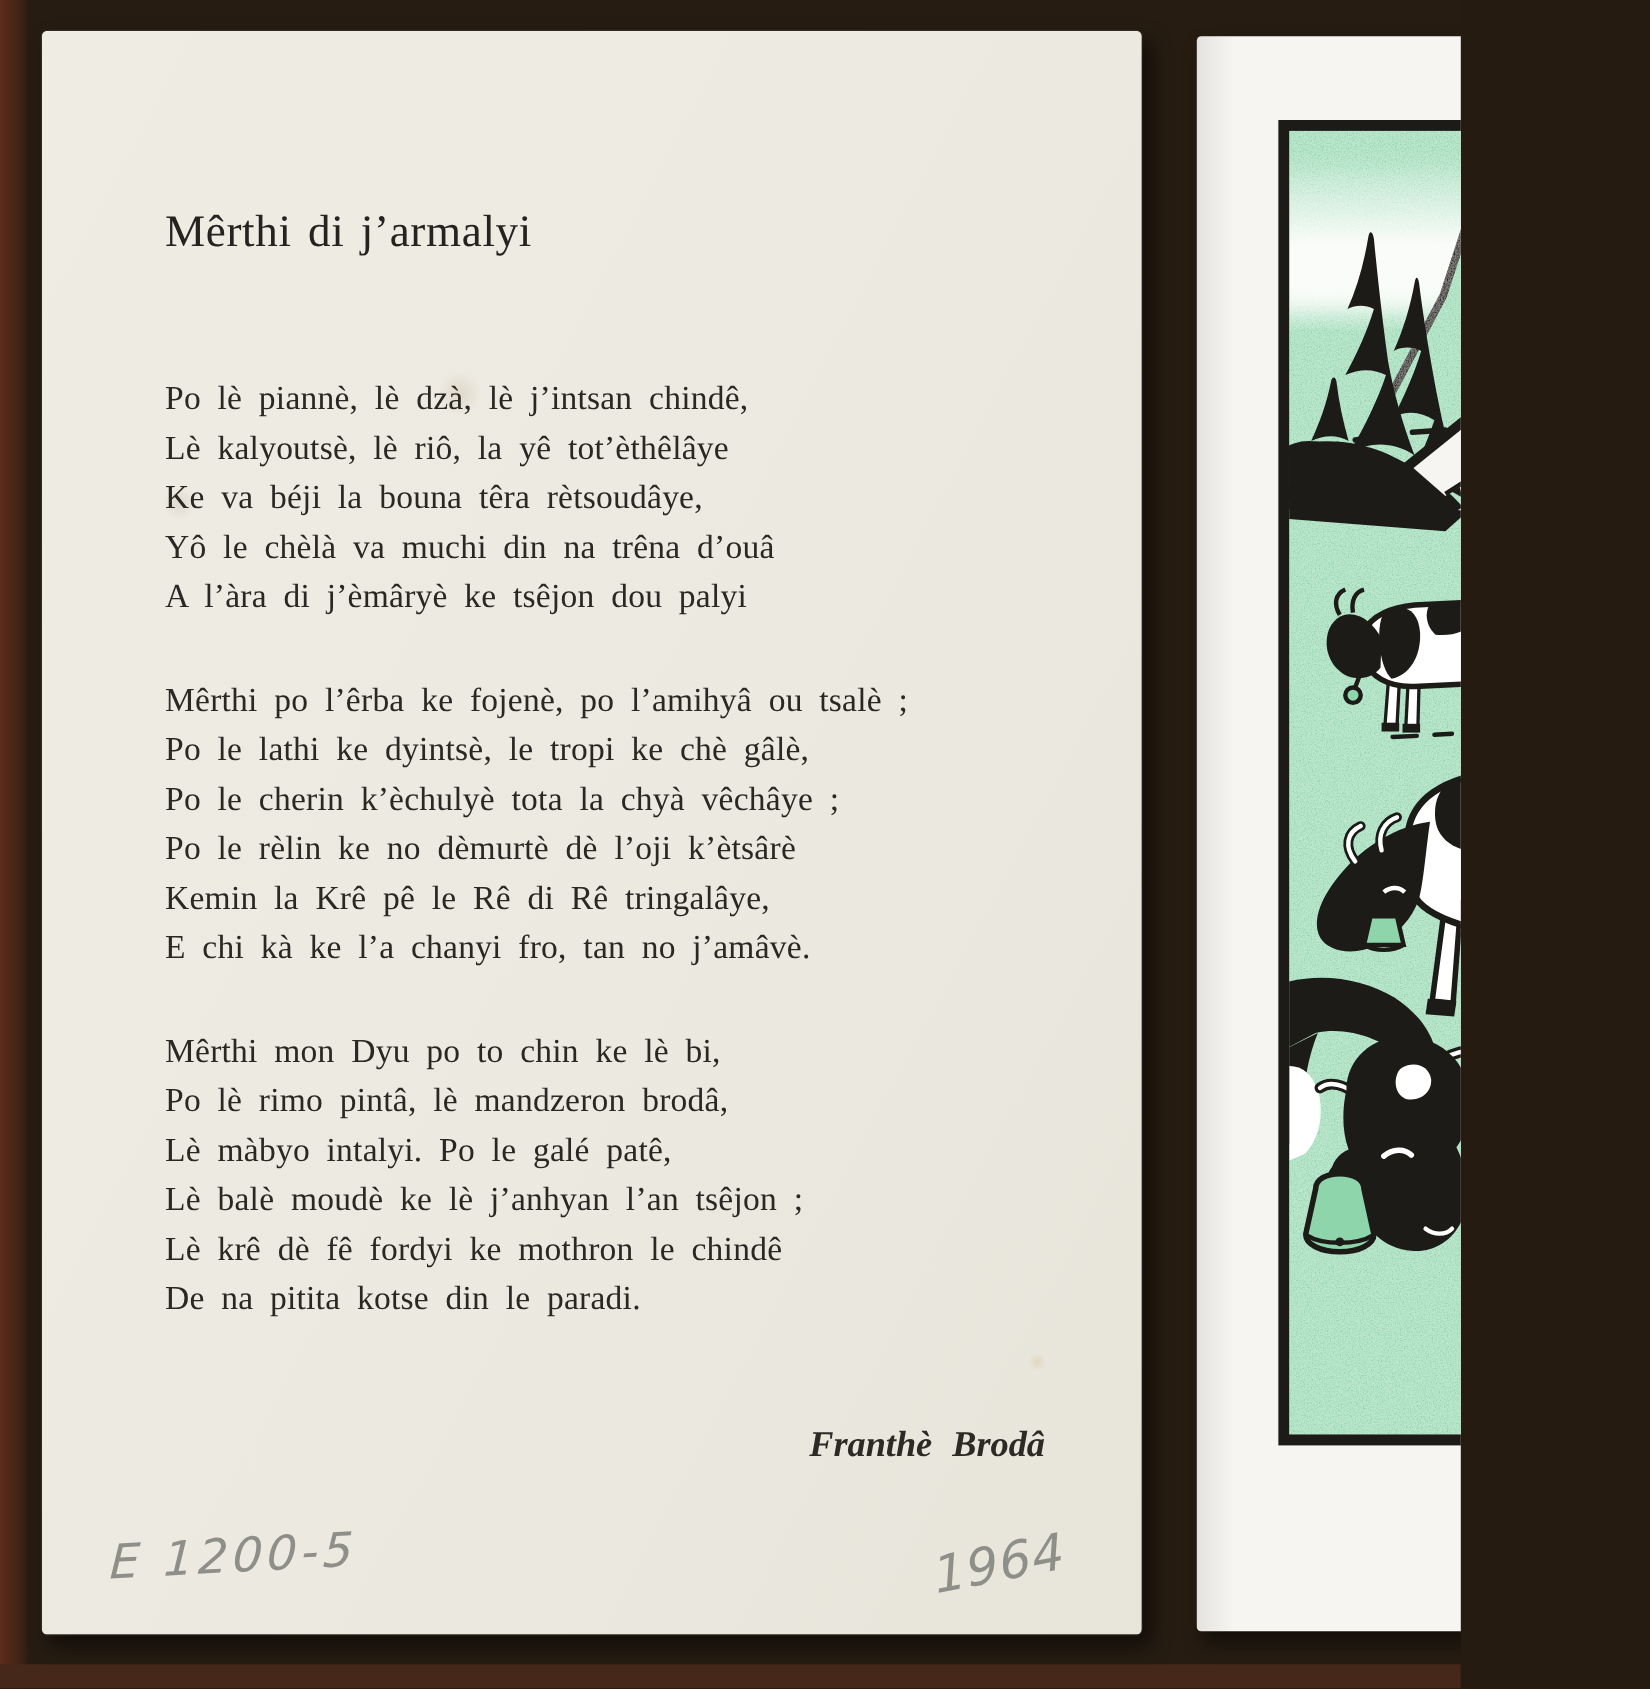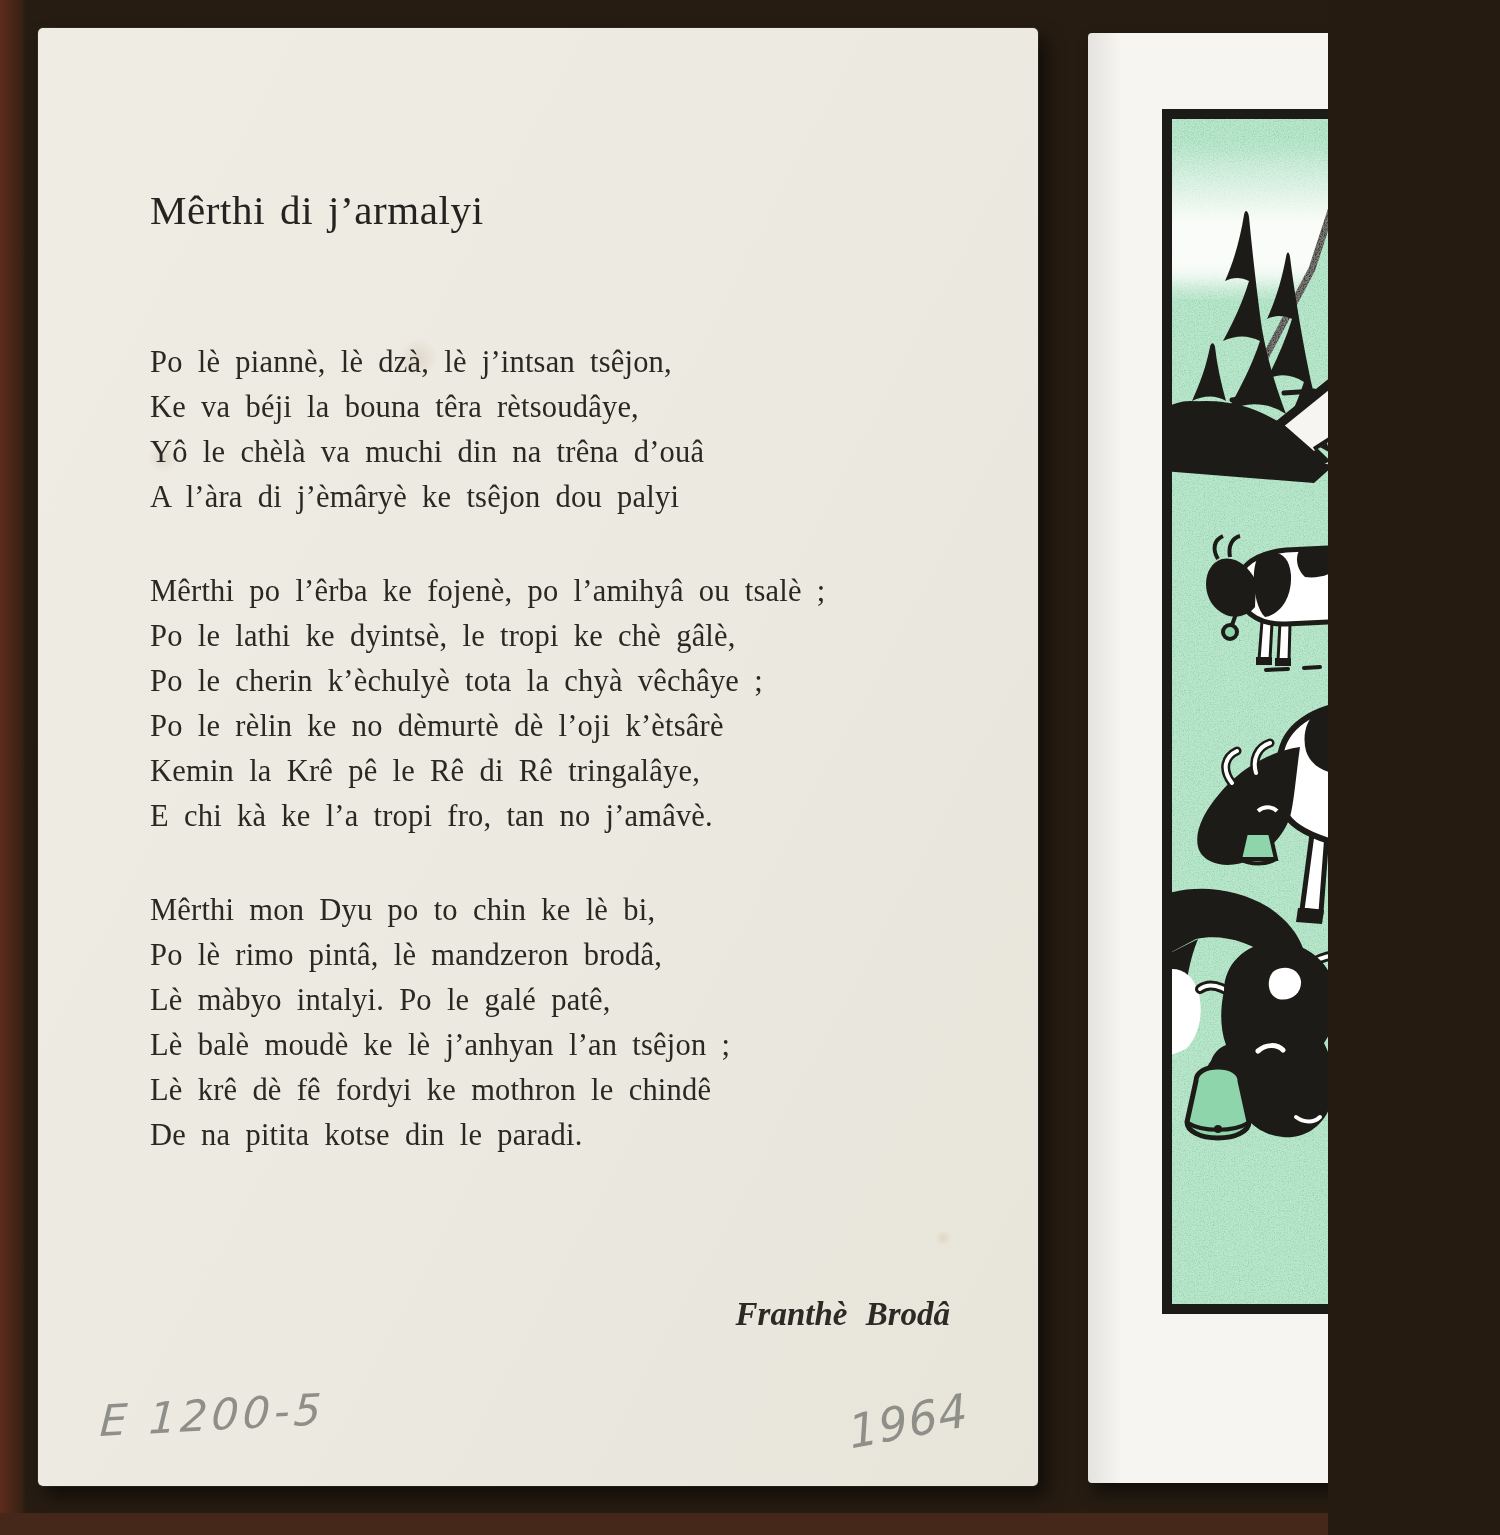--- a/index.html
+++ b/index.html
@@ -45,32 +45,33 @@
 
 <div id="stage">
   <div class="edge-left"></div>
   <div class="edge-bottom"></div>
 
   <div class="card-left">
     <div class="title">Mêrthi di j’armalyi</div>
 
     <div class="poem">
       <div class="stanza">
-        <div class="pline">Po lè piannè, lè dzà, lè j’intsan tsêjon,</div>
+        <div class="pline">Po lè piannè, lè dzà, lè j’intsan chindê,</div>
+        <div class="pline">Lè kalyoutsè, lè riô, la yê tot’èthêlâye</div>
         <div class="pline">Ke va béji la bouna têra rètsoudâye,</div>
         <div class="pline">Yô le chèlà va muchi din na trêna d’ouâ</div>
         <div class="pline">A l’àra di j’èmâryè ke tsêjon dou palyi</div>
       </div>
       <div class="stanza">
         <div class="pline">Mêrthi po l’êrba ke fojenè, po l’amihyâ ou tsalè ;</div>
         <div class="pline">Po le lathi ke dyintsè, le tropi ke chè gâlè,</div>
         <div class="pline">Po le cherin k’èchulyè tota la chyà vêchâye ;</div>
         <div class="pline">Po le rèlin ke no dèmurtè dè l’oji k’ètsârè</div>
         <div class="pline">Kemin la Krê pê le Rê di Rê tringalâye,</div>
-        <div class="pline">E chi kà ke l’a tropi fro, tan no j’amâvè.</div>
+        <div class="pline">E chi kà ke l’a chanyi fro, tan no j’amâvè.</div>
       </div>
       <div class="stanza">
         <div class="pline">Mêrthi mon Dyu po to chin ke lè bi,</div>
         <div class="pline">Po lè rimo pintâ, lè mandzeron brodâ,</div>
         <div class="pline">Lè màbyo intalyi. Po le galé patê,</div>
         <div class="pline">Lè balè moudè ke lè j’anhyan l’an tsêjon ;</div>
         <div class="pline">Lè krê dè fê fordyi ke mothron le chindê</div>
         <div class="pline">De na pitita kotse din le paradi.</div>
       </div>
     </div>

